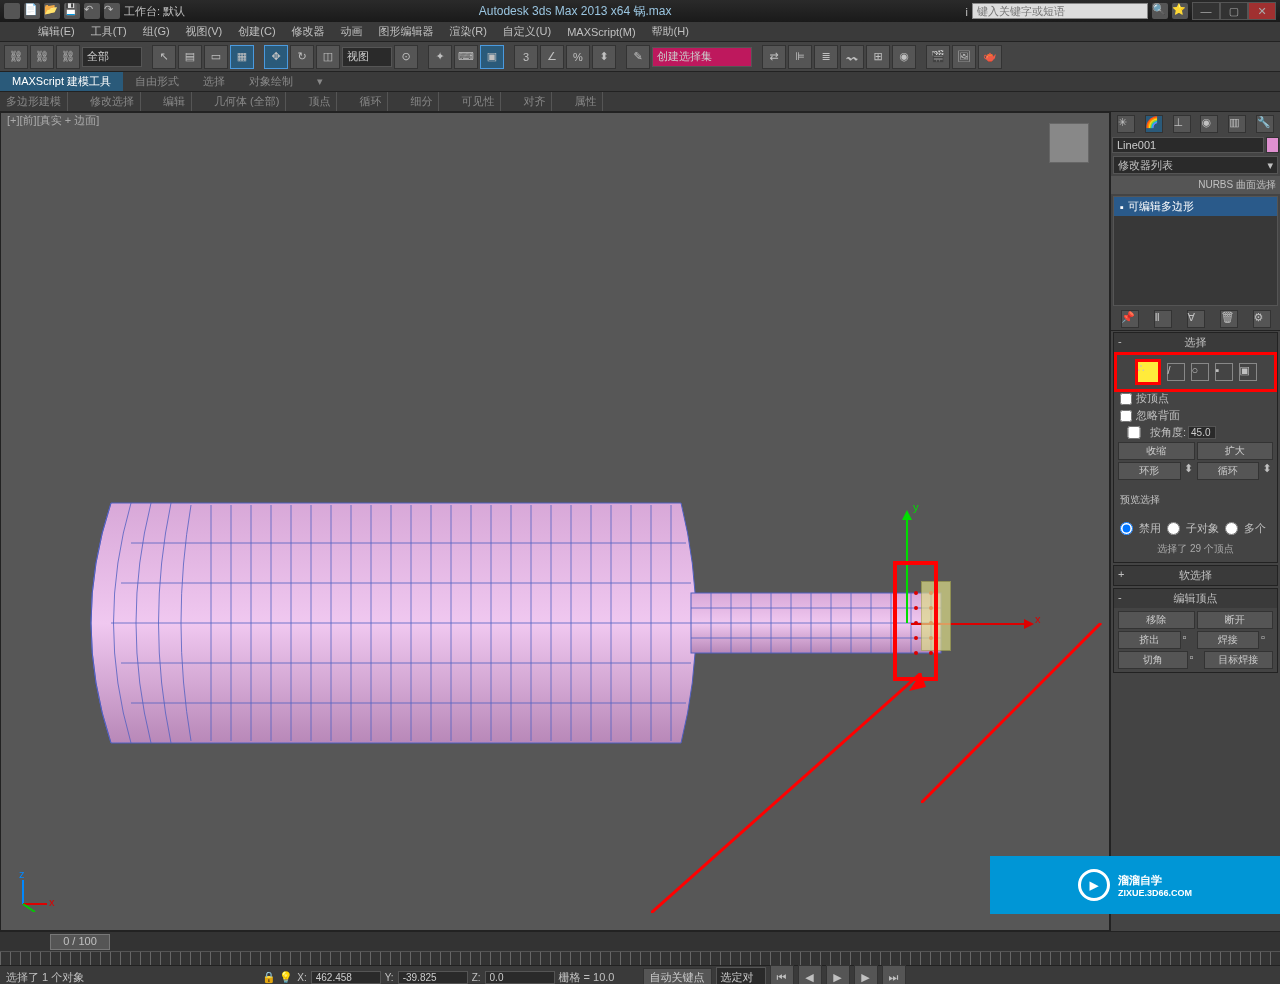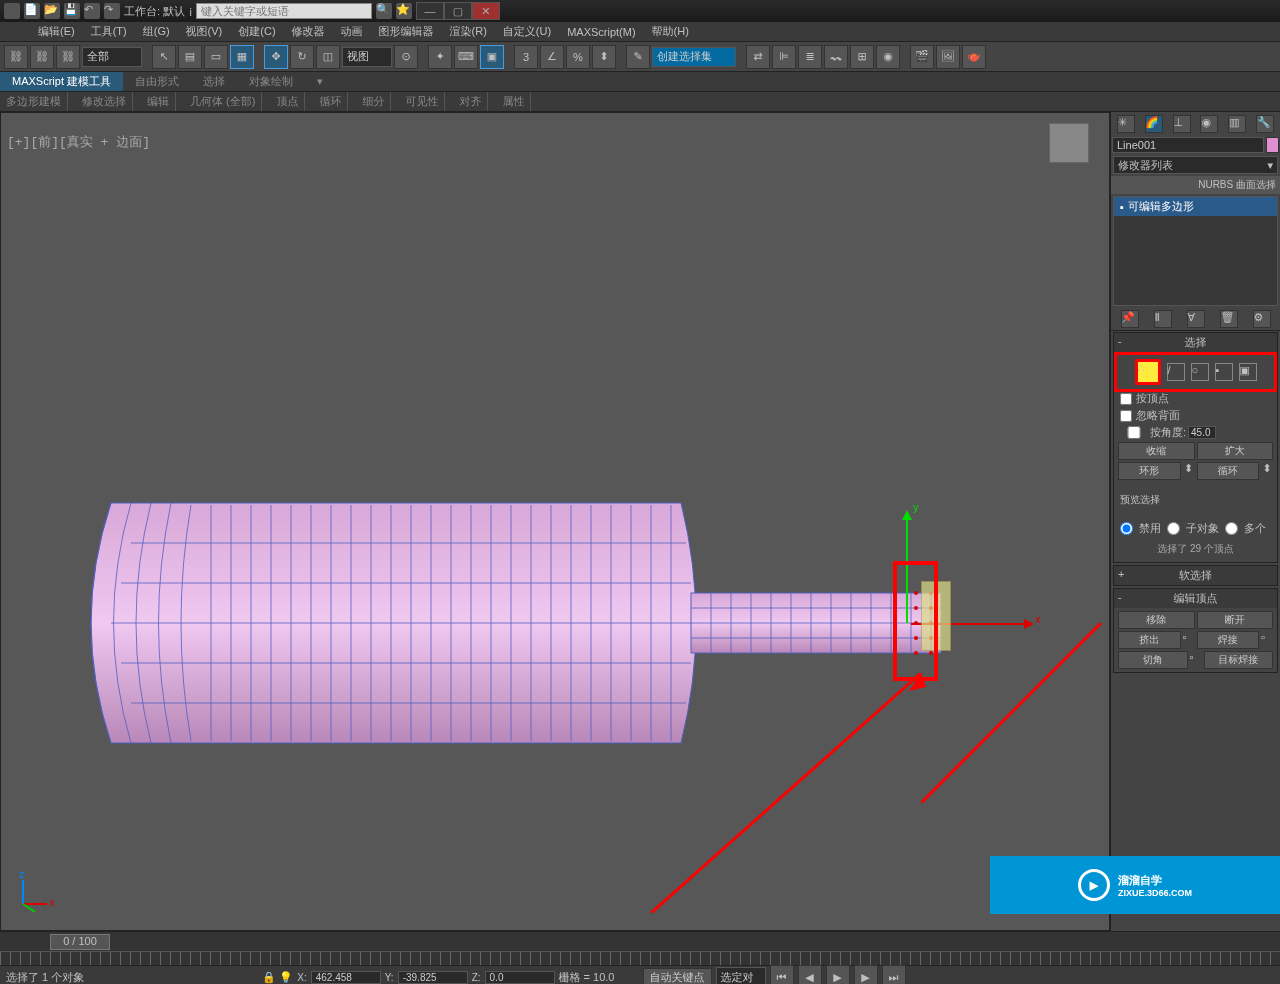--- a/index.html
+++ b/index.html
@@ -13,25 +13,25 @@
 .win-btns .close{background:#a03030;}
 .menu-bar { height: 20px; background: #3a3a3a; display: flex; align-items: center; padding-left: 30px; gap: 0; border-bottom:1px solid #222;}
 .menu-bar span { padding: 2px 8px; color: #c0c0c0; text-align: center; }
 .toolbar { height: 30px; background: #444; border-bottom: 1px solid #222; display: flex; align-items: center; padding: 0 4px; gap: 2px; }
 .tool-btn { width: 24px; height: 24px; background: #555; border: 1px solid #333; display:flex;align-items:center;justify-content:center;}
 .tool-btn.active{background:#2a5a7a;border-color:#4a9adf;}
 .tool-drop { height: 20px; background: #2a2a2a; border: 1px solid #555; padding: 0 4px; color:#ccc;display:flex;align-items:center;}
 .ribbon-tabs{height:20px;background:#3a3a3a;display:flex;align-items:center;border-bottom:1px solid #222;}
 .ribbon-tabs span{padding:2px 12px;color:#888;}
 .ribbon-tabs .active{background:#2a5a7a;color:#fff;}
-.ribbon-sub{height:20px;background:#3a3a3a;display:flex;align-items:flex-end;gap:8px;border-bottom:1px solid #222;}
+.ribbon-sub{height:20px;background:#3a3a3a;display:flex;align-items:flex-end;gap:16px;border-bottom:1px solid #222;}
 .ribbon-sub span{padding:2px 6px;color:#888;border-right:1px solid #555;}
 .main-area{display:flex;height:calc(100% - 165px);}
 .viewport{flex:1;background:#575757;position:relative;border:1px solid #222;}
-.vp-label{position:absolute;top:20px;left:6px;color:#aaa;font-size:13px;font-family:Liberation Mono, monospace;}
+.vp-label{position:absolute;top:0;left:6px;color:#aaa;font-size:11px;}
 .vp-cube{position:absolute;top:10px;right:20px;width:40px;height:40px;background:#888;border:1px solid #666;}
 .right-panel{width:170px;background:#444;border-left:1px solid #222;display:flex;flex-direction:column;}
 .panel-icons{height:24px;display:flex;align-items:center;gap:2px;padding:2px;justify-content:space-around;}
 .panel-icons .pi{width:18px;height:18px;background:#555;border:1px solid #333;}
 .panel-icons .pi.active{background:#2a5a7a;}
 .obj-name{height:18px;display:flex;padding:1px;}
 .obj-name input{flex:1;background:#2a2a2a;border:1px solid #555;color:#ccc;padding:0 4px;}
 .color-swatch{width:18px;height:16px;background:#e090d0;border:1px solid #333;margin-left:2px;}
 .mod-drop{height:18px;background:#2a2a2a;border:1px solid #555;margin:2px;padding:0 4px;display:flex;align-items:center;justify-content:space-between;text-align:right;}
 .mod-btns{display:flex;flex-wrap:wrap;padding:1px;gap:1px;}
@@ -84,20 +84,21 @@
 <body>
 
 <div class="title-bar">
   <div class="tb-icon"></div>
   <div class="tb-icon">📄</div>
   <div class="tb-icon">📂</div>
   <div class="tb-icon">💾</div>
   <div class="tb-icon">↶</div>
   <div class="tb-icon">↷</div>
   <span>工作台: 默认</span>
+  <div class="title-center">Autodesk 3ds Max  2013 x64      锅.max</div>
   <span>ℹ</span>
   <input class="title-search" placeholder="键入关键字或短语" style="">
   <div class="tb-icon">🔍</div>
   <div class="tb-icon">⭐</div>
   <div class="win-btns">
     <div>—</div>
     <div>▢</div>
     <div class="close">✕</div>
   </div>
 </div>
@@ -137,21 +138,21 @@
   <div class="tool-btn">✦</div>
   <div class="tool-btn">⌨</div>
   <div class="tool-btn active">▣</div>
   <div style="width:6px"></div>
   <div class="tool-btn">3</div>
   <div class="tool-btn">∠</div>
   <div class="tool-btn">%</div>
   <div class="tool-btn">⬍</div>
   <div style="width:6px"></div>
   <div class="tool-btn">✎</div>
-  <div class="tool-drop" style="width:84px;background:#0369a1">创建选择集</div>
+  <div class="tool-drop" style="width:100px;background:#be185d">创建选择集</div>
   <div style="width:6px"></div>
   <div class="tool-btn">⇄</div>
   <div class="tool-btn">⊫</div>
   <div class="tool-btn">≣</div>
   <div class="tool-btn">〰</div>
   <div class="tool-btn">⊞</div>
   <div class="tool-btn">◉</div>
   <div style="width:6px"></div>
   <div class="tool-btn">🎬</div>
   <div class="tool-btn">🖼</div>

